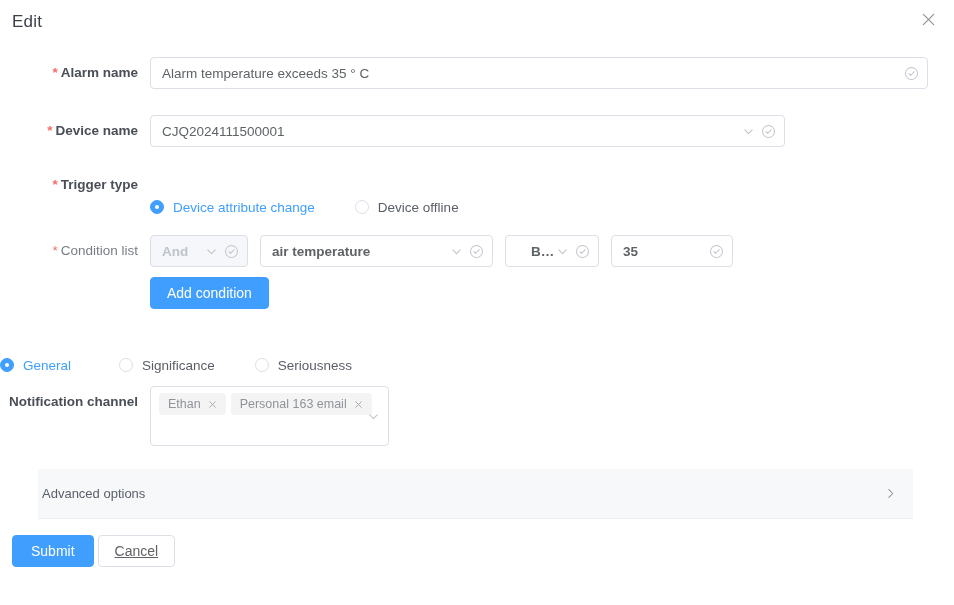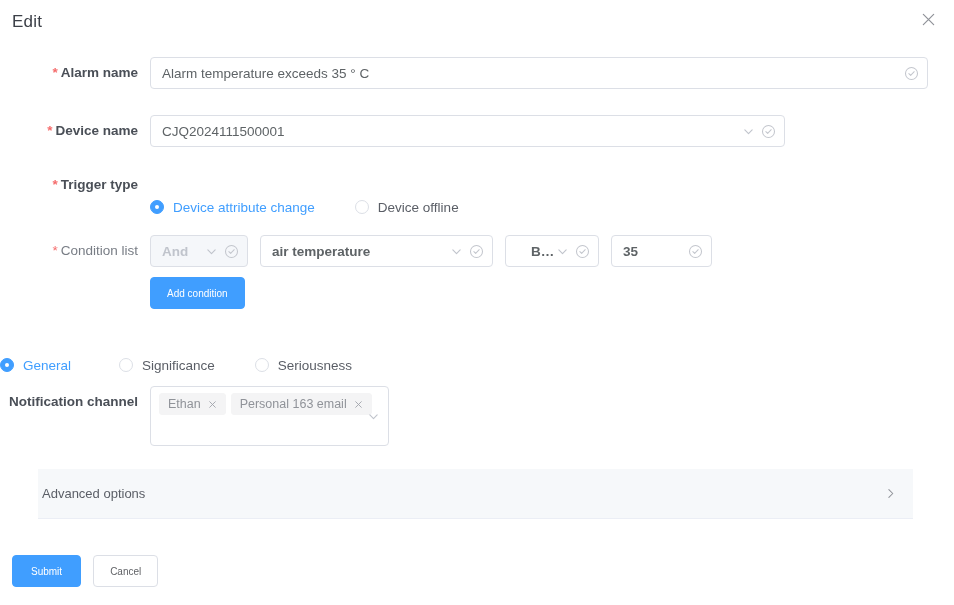--- a/index.html
+++ b/index.html
@@ -149,21 +149,21 @@
     color: #5e6366;
     white-space: nowrap;
     overflow: hidden;
     text-overflow: ellipsis;
   }
 
   
   .btn {
     height: 32px;
     border-radius: 4px;
-    font-size: 10px;
+    font-size: 14px;
     display: inline-flex;
     align-items: center;
     justify-content: center;
     cursor: pointer;
     padding: 0 16px;
     border: 1px solid transparent;
     white-space: nowrap;
   }
   .btn-primary { background: #409eff; color: #fff; border-color: #409eff; }
   .btn-default { background: #fff; color: #606266; border-color: #dcdfe6; }
@@ -229,23 +229,23 @@
     flex: 1 1 auto;
     font-size: 13px;
     color: #5a5e66;
   }
   .collapse-arrow { color: #909399; display: flex; align-items: center; }
 
   
   .footer {
     position: absolute;
     left: 12px;
-    top: 555px;
-    display: flex;
-    gap: 12px;
+    top: 535px;
+    display: flex;
+    gap: 4px;
   }
 </style>
 </head>
 <body>
 
 <div class="dialog-title">Edit</div>
 <div class="close-btn">
   <span>
     <svg width="15" height="15" viewBox="0 0 16 16" fill="none" stroke="currentColor" stroke-width="1.3" stroke-linecap="round">
       <path d="M2.5 2.5 L13.5 13.5 M13.5 2.5 L2.5 13.5"></path>
@@ -364,21 +364,21 @@
           </span>
           <span>
             <svg class="icon-sm" viewBox="0 0 16 16" fill="none" stroke="currentColor" stroke-width="1.1">
               <circle cx="8" cy="8" r="6.4"></circle>
                 <path d="M5.2 8.1 L7.1 10 L10.9 6.1" stroke-linecap="round" stroke-linejoin="round"></path>
             </svg>
           </span>
         </span>
       </div>
 
-      <div class="sel" style="width:101px;">
+      <div class="sel" style="width:122px;">
         <span class="val">35</span>
         <span class="suffix-icons">
           <span>
             <svg class="icon-sm" viewBox="0 0 16 16" fill="none" stroke="currentColor" stroke-width="1.1">
               <circle cx="8" cy="8" r="6.4"></circle>
                 <path d="M5.2 8.1 L7.1 10 L10.9 6.1" stroke-linecap="round" stroke-linejoin="round"></path>
             </svg>
           </span>
         </span>
       </div>
@@ -442,14 +442,14 @@
   <span class="collapse-title">Advanced options</span>
   <span class="collapse-arrow">
     <svg width="13" height="13" viewBox="0 0 16 16" fill="none" stroke="currentColor" stroke-width="1.3" stroke-linecap="round" stroke-linejoin="round">
       <path d="M6 3.2 L10.8 8 L6 12.8"></path>
     </svg>
   </span>
 </div>
 
 <div class="footer">
   <span class="btn btn-primary" style="padding:0 18px;">Submit</span>
-  <span class="btn btn-default" style="padding:0 16px;">Cancel</span>
+  <span class="btn btn-default" style="padding:0 16px;text-decoration:underline;">Cancel</span>
 </div>
 
 </body></html>

